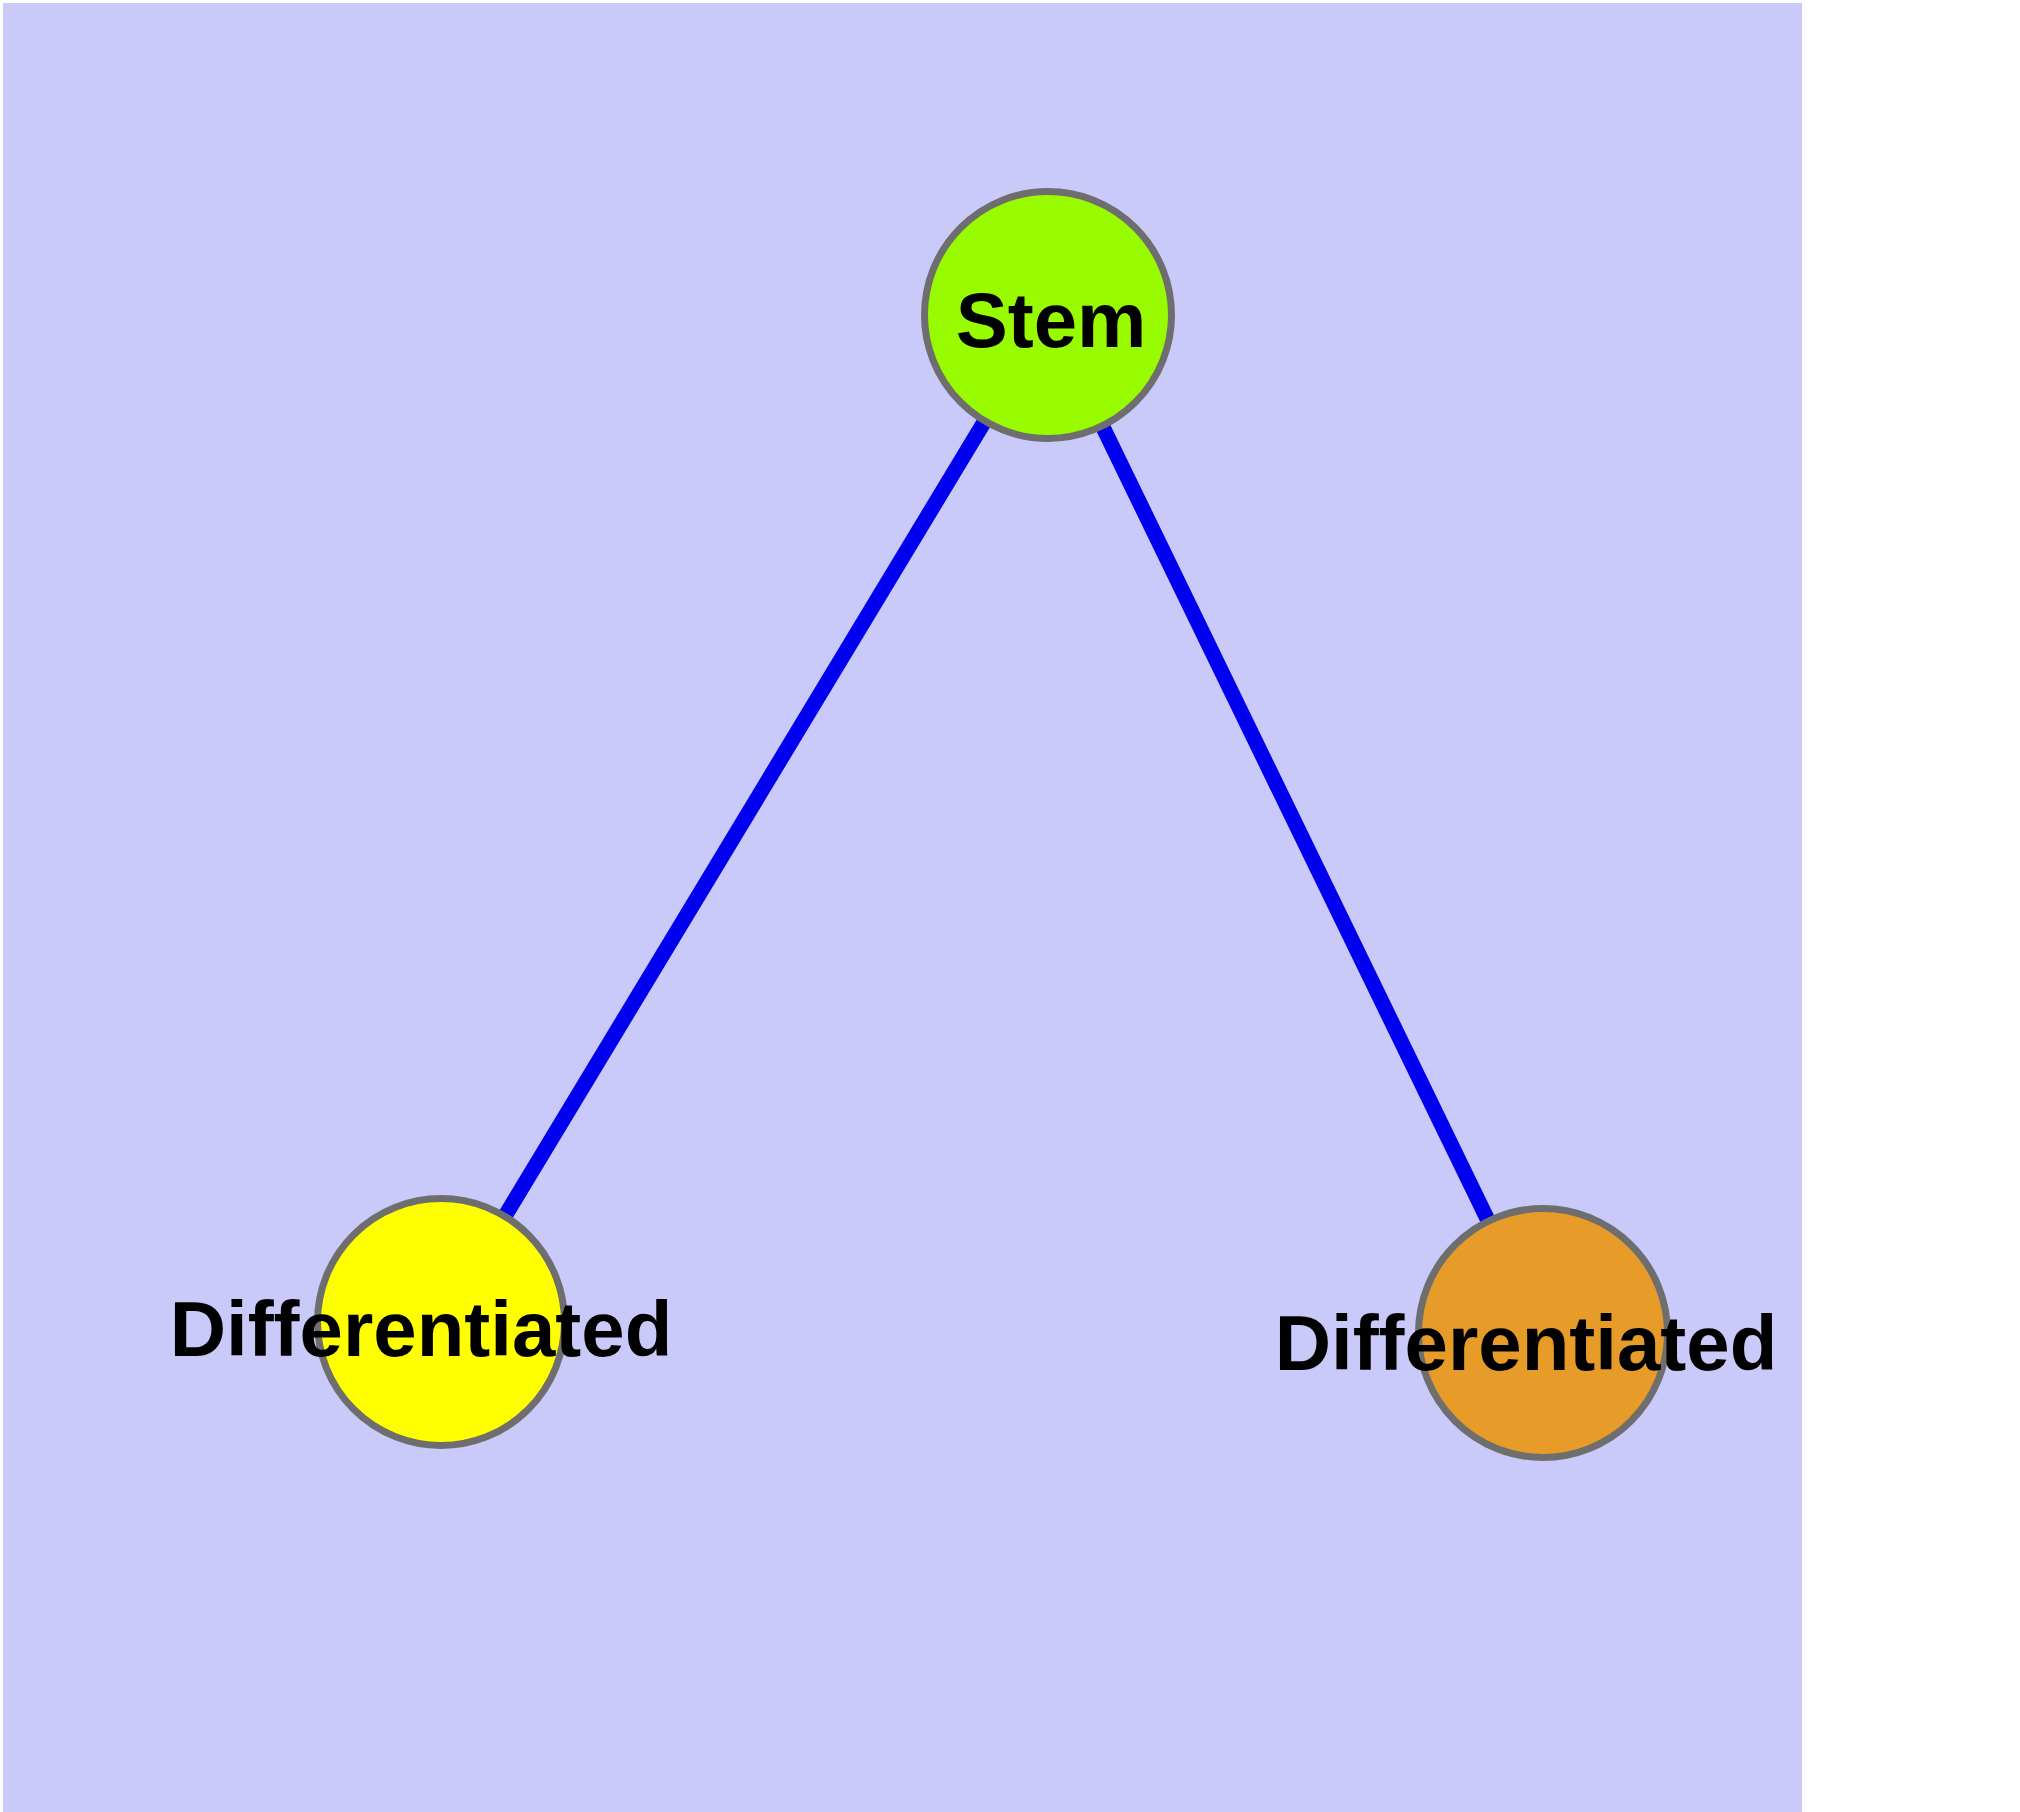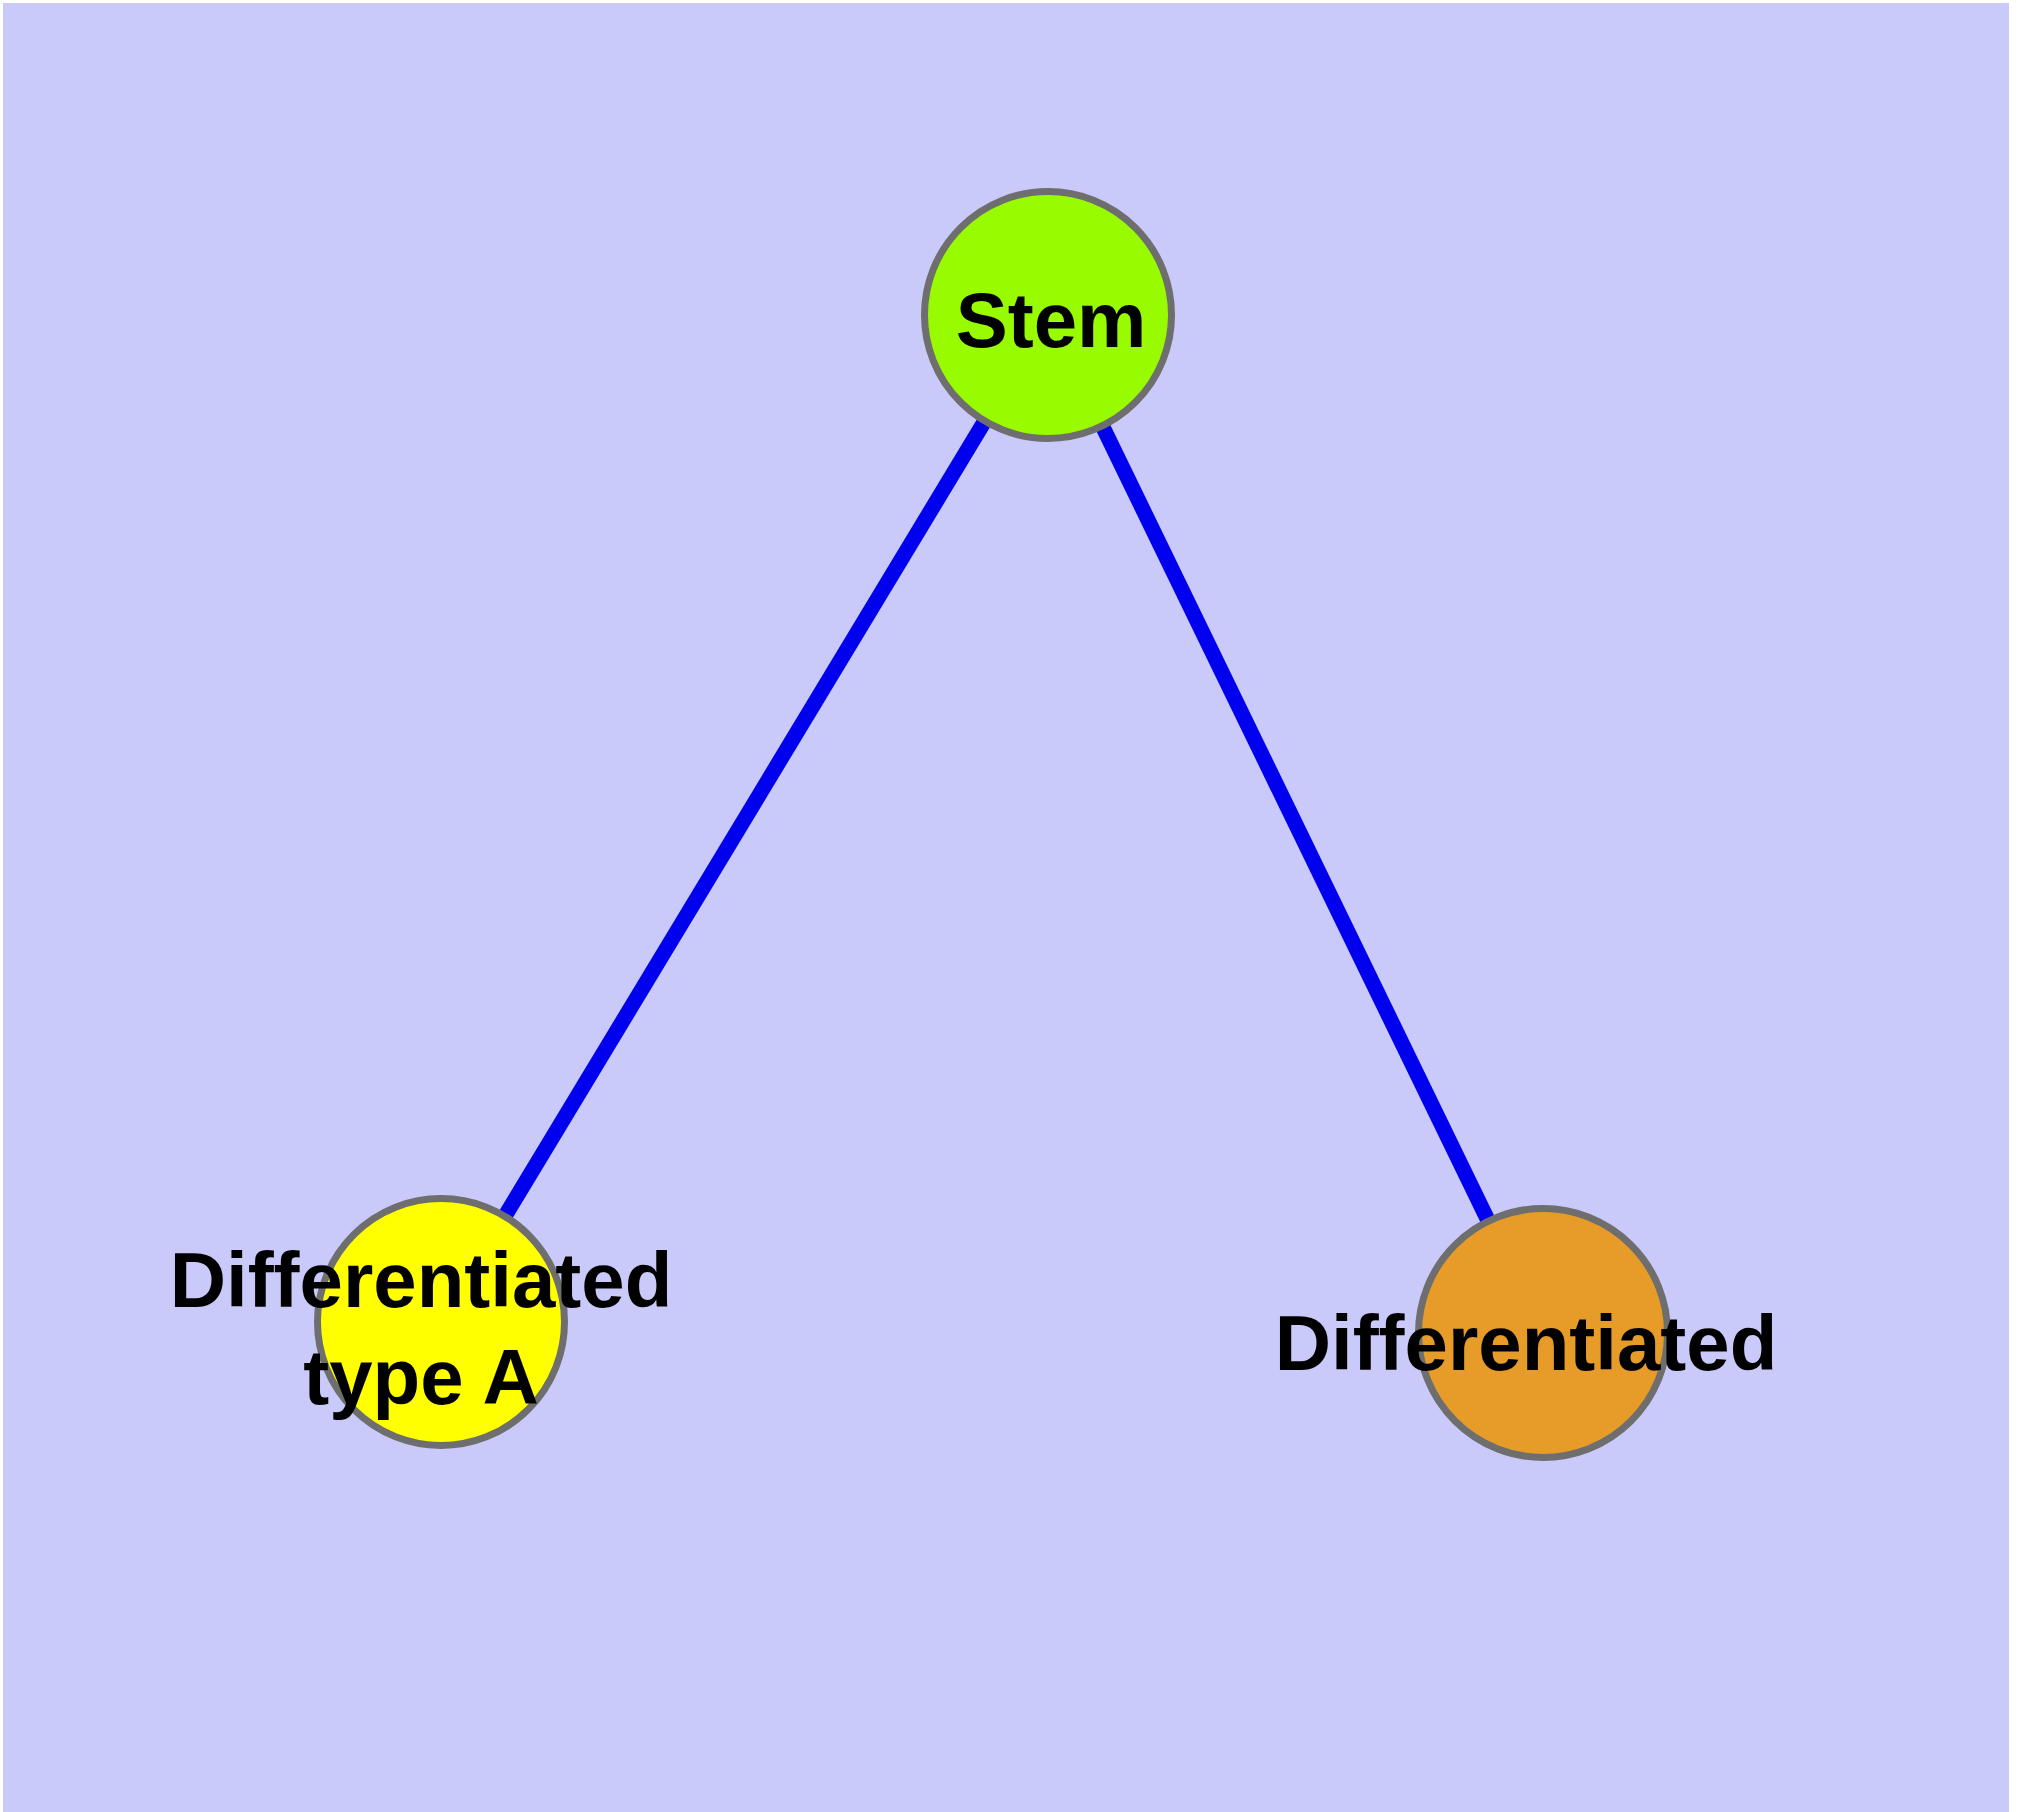--- a/index.html
+++ b/index.html
@@ -2,21 +2,21 @@
 <html style="font-size:13.6px"><head>
 <meta charset="utf-8">
 <style>
   html, body {
     margin: 0;
     padding: 0;
     background: #ffffff;
   }
   .canvas {
     position: relative;
-    width: 2009px;
+    width: 1802px;
     height: 1812px;
     background: #c9c9fa;
     overflow: hidden;
     font-family: "Liberation Sans", sans-serif;
   }
   .margin-strip-top {
     position: absolute;
     top: 0; left: 0;
     width: 100%; height: 3.4px;
     background: #ffffff;
@@ -85,21 +85,20 @@
   <div class="node node-stem"></div>
   <div class="node node-type-a"></div>
   <div class="node node-type-b"></div>
 
   <div class="node-label label-stem">
     <div>Stem</div>
   </div>
 
   <div class="node-label label-type-a">
     <div>Differentiated</div>
-    <div>type A</div>
   </div>
 
   <div class="node-label label-type-b">
     <div>Differentiated</div>
   </div>
 
   <div class="margin-strip-top"></div>
   <div class="margin-strip-left"></div>
 
 </div>

